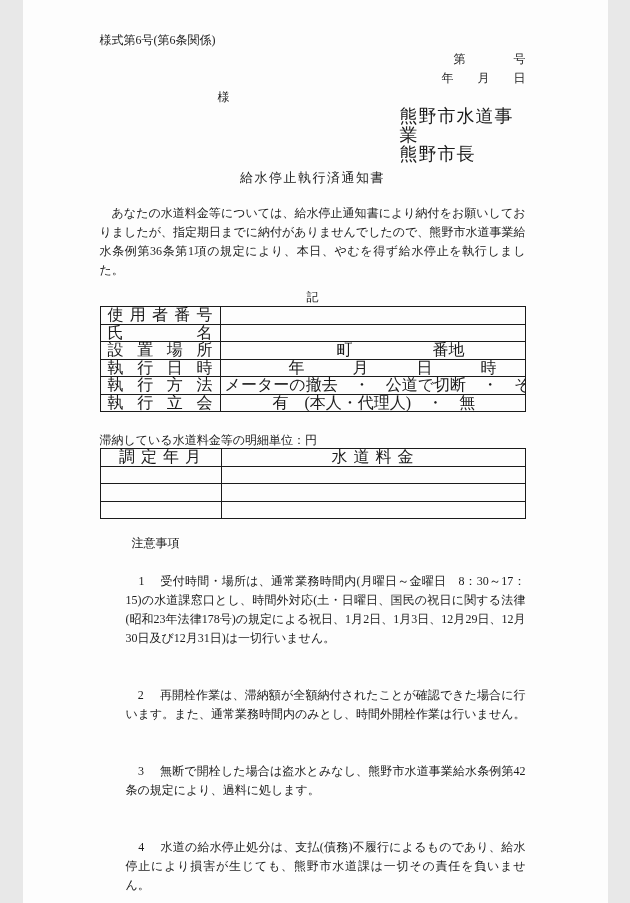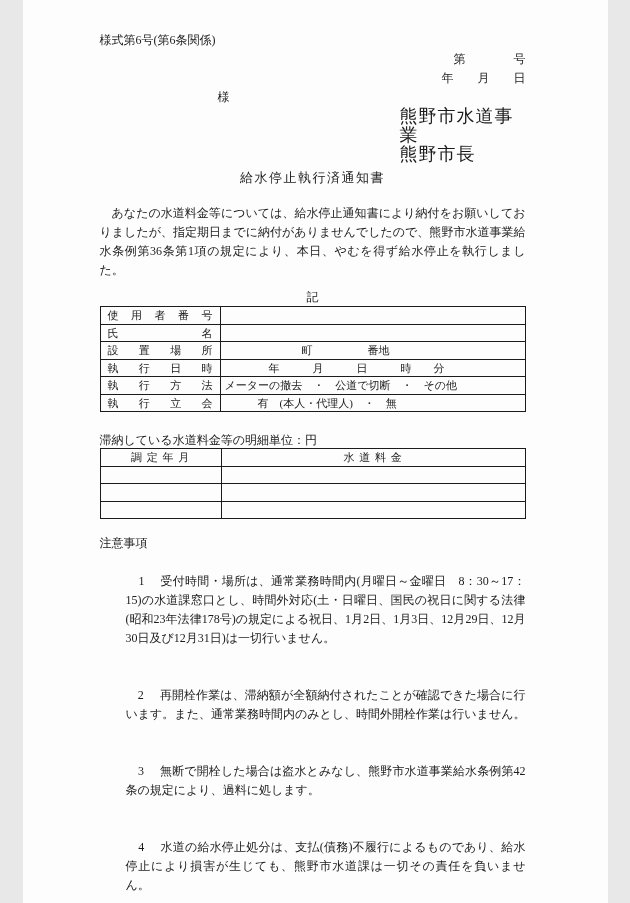--- a/index.html
+++ b/index.html
@@ -23,30 +23,30 @@
   .sender-block { margin-left: 300px; font-size: 18px; letter-spacing: 1px; }
   .doc-title { text-align: center; font-size: 13px; letter-spacing: 1.5px; margin-top: 4px; }
   .para { text-align: justify; white-space: pre-wrap; margin: 0; }
   .para-first { margin-top: 17px; }
   .record-marker { text-align: center; margin-top: 9px; line-height: 17px; }
 
   table { border-collapse: collapse; width: 100%; table-layout: fixed; }
   table.exec-table { margin-top: 0; border: 1.5px solid #1b1b1b; }
   table.arrears-table { border: 1.5px solid #1b1b1b; }
   th, td { border: 1px solid #1b1b1b; height: 16.5px; padding: 0 4px;
-           font-weight: normal; font-size: 11px; line-height: 16px;
+           font-weight: normal; font-size: 16px; line-height: 16px;
            overflow: hidden; white-space: pre; }
   .t-label { width: 105px; text-align: justify; text-align-last: justify; padding: 0 7px; }
   .t-value { text-align: left; }
   .arrears-head { display: flex; justify-content: flex-start; margin-top: 20px; line-height: 16px; }
   .arrears-col-period { width: 112px; text-align: center; letter-spacing: 1px; }
   .arrears-col-amount { text-align: center; letter-spacing: 1px; }
   .arrears-cell-period { width: 112px; }
 
-  .notes-heading { margin-top: 15px; }
+  .notes-heading { margin-top: 15px; margin-left: 32px; }
   .note-item { padding-left: 26px; text-indent: -22px; text-align: justify; white-space: pre-wrap; }
   .note-no { display: inline-block; width: 22px; text-indent: 0; }
 </style>
 </head>
 <body>
 
 <div class="page">
 
   <div class="line">様式第6号(第6条関係)</div>
   <div class="line right-align">第　　　　号</div>

